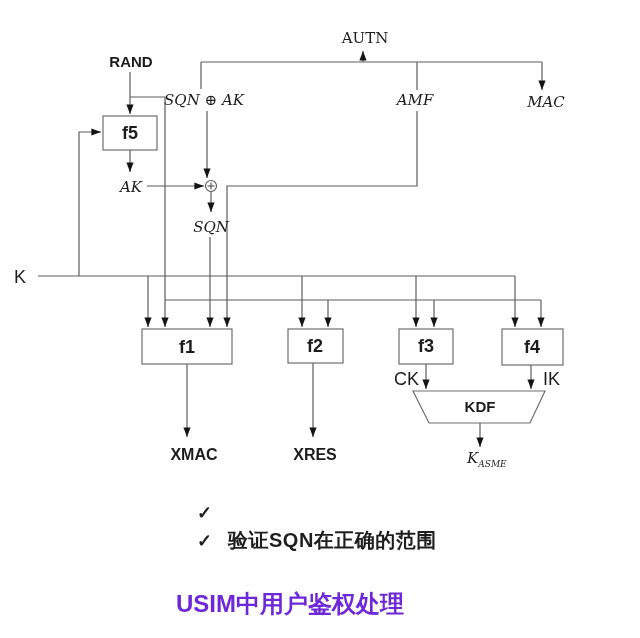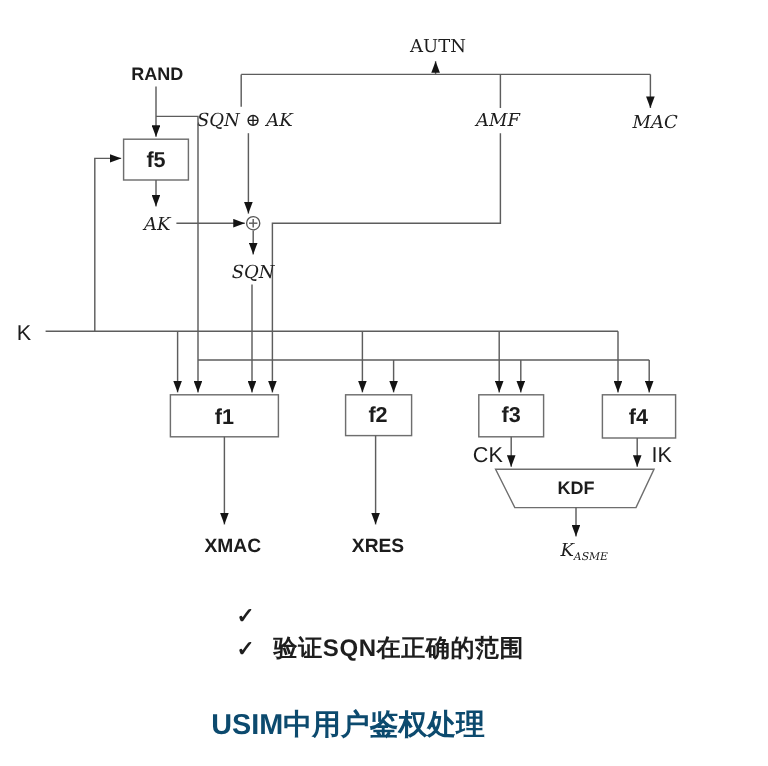--- a/index.html
+++ b/index.html
@@ -16,21 +16,21 @@
   .t-fn{font-family:"Liberation Sans",sans-serif;font-weight:700;font-size:18px;}
   .t-serif{font-family:"DejaVu Serif","Liberation Serif",serif;font-size:15px;}
   .t-serif-i{font-family:"DejaVu Serif","Liberation Serif",serif;font-style:italic;font-size:15px;}
   .t-out{font-family:"Liberation Sans",sans-serif;font-weight:600;font-size:16px;}
   .t-kdf{font-family:"Liberation Sans",sans-serif;font-weight:700;font-size:15px;}
   .checks{position:absolute;left:197px;top:502px;color:#1e1e1e;}
   .check-row{display:flex;align-items:baseline;height:25px;
              font-size:20px;font-weight:600;letter-spacing:0.5px;}
   .check-mark{width:31px;font-size:18px;font-weight:700;}
   .title{position:absolute;left:0;top:588px;width:580px;text-align:center;
-         font-size:24px;font-weight:800;color:#0c4a6e;}
+         font-size:24px;font-weight:800;color:#6d28d9;}
 </style>
 </head>
 <body>
 
 <div class="stage">
 
   <svg width="640" height="478" viewBox="0 0 640 478">
     <defs>
       <marker id="arr" viewBox="0 0 8 6" refX="8" refY="3" markerWidth="8" markerHeight="6" orient="auto">
         <path d="M0,0 L8,3 L0,6 Z" fill="#141414"></path>

